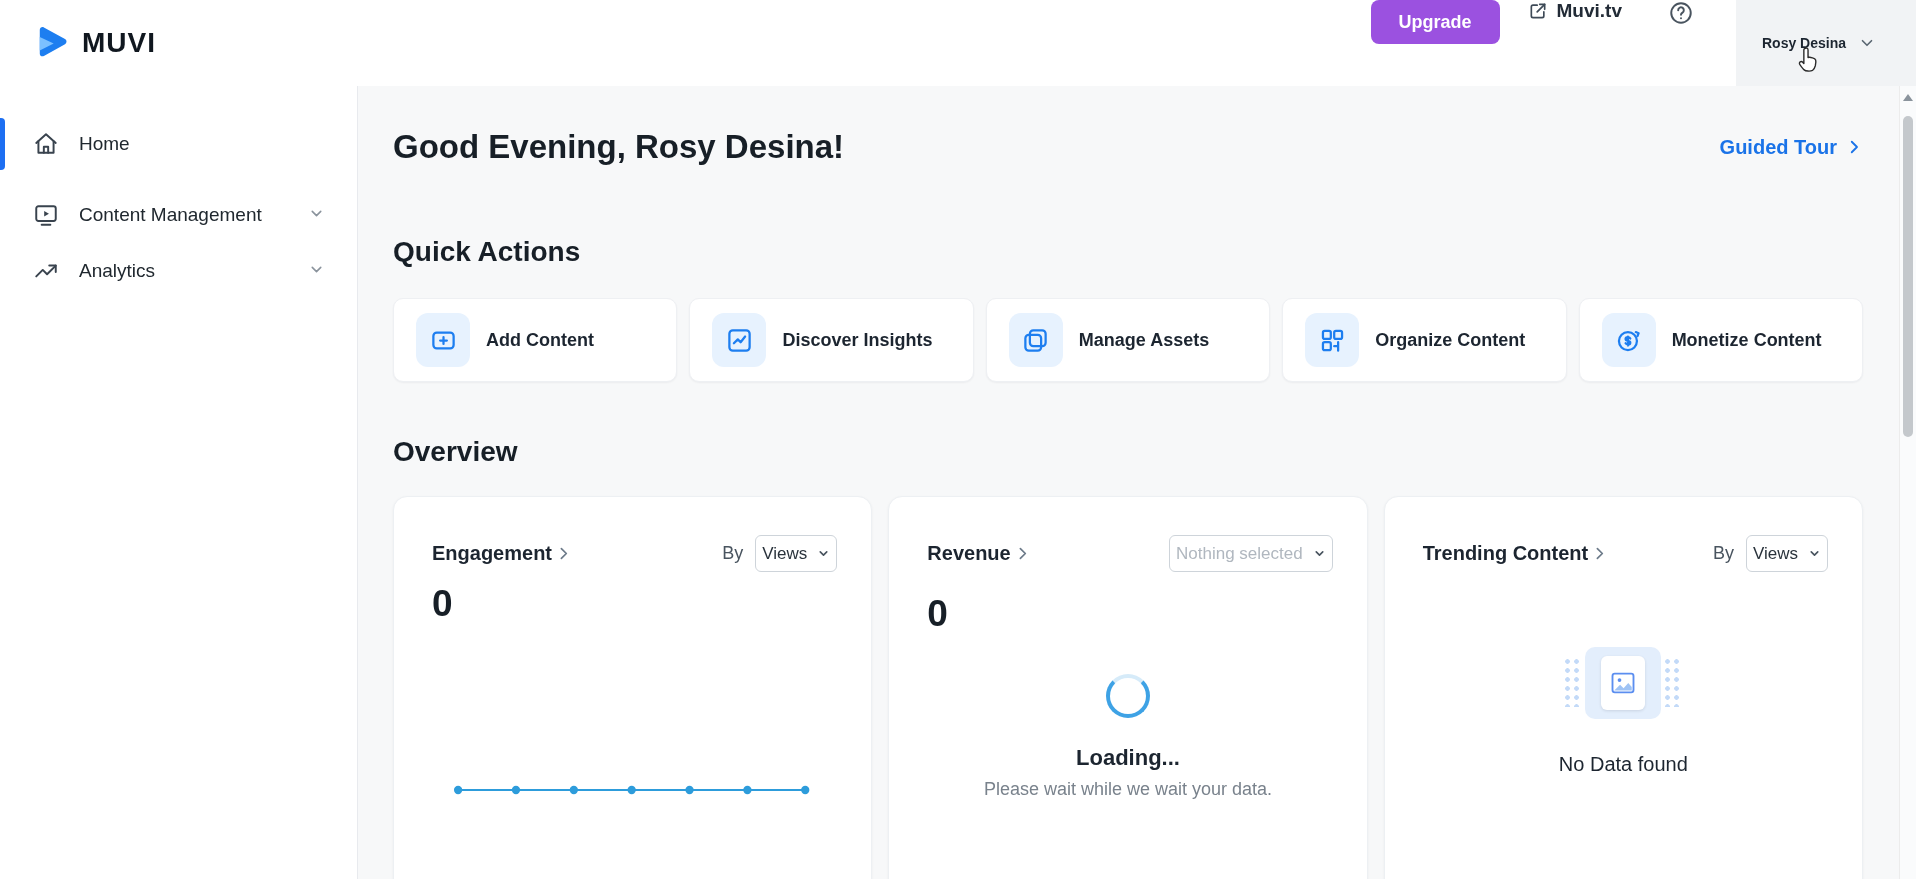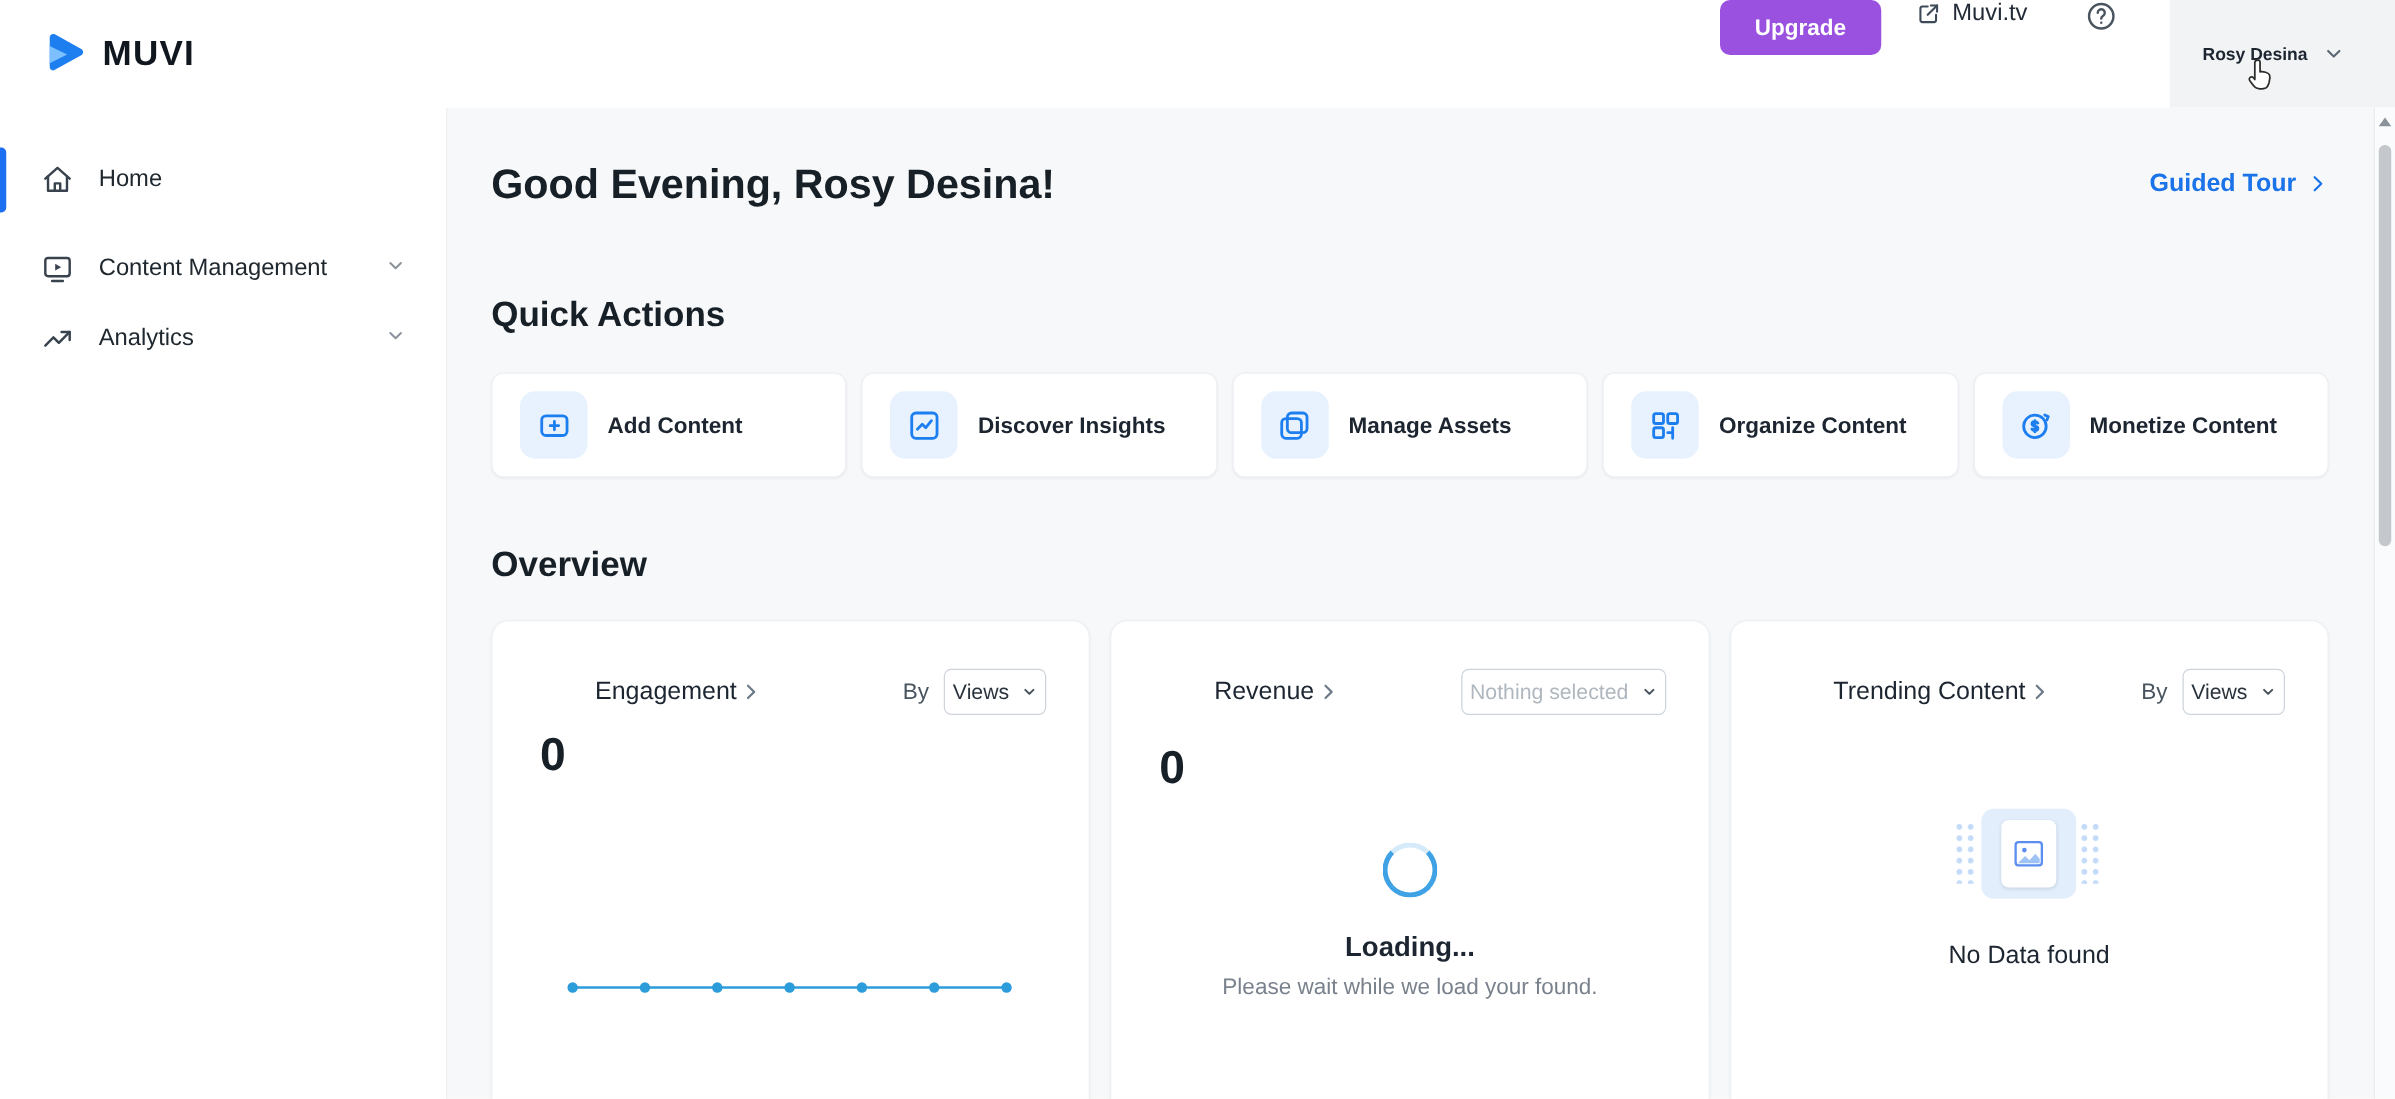--- a/index.html
+++ b/index.html
@@ -19,21 +19,21 @@
   .top-bar{position:absolute;top:0;left:0;width:1916px;height:86px;background:#fff;
     display:flex;align-items:center;z-index:5;}
   .logo{display:flex;align-items:center;gap:10px;padding-left:32px;width:358px;cursor:pointer;}
   .logo svg{width:40px;height:40px;}
   .brand-text{font-size:28px;font-weight:800;letter-spacing:1px;color:#10171f;}
   .header-right{margin-left:auto;display:flex;align-items:flex-start;height:100%;}
   .upgrade-btn{background:var(--upgrade-purple);color:#fff;border:none;border-radius:8px;
     height:44px;padding:0 28px;font-size:18px;font-weight:600;cursor:pointer;
     font-family:inherit;}
   .muvitv-link{display:flex;align-items:center;gap:9px;margin-left:28px;font-size:19px;
-    font-weight:400;color:#222b36;cursor:pointer;text-decoration:none;}
+    font-weight:700;color:#222b36;cursor:pointer;text-decoration:none;}
   .muvitv-link svg{width:20px;height:20px;stroke:#3e4a57;}
   .help-btn{margin-left:46px;cursor:pointer;display:flex;align-items:center;}
   .help-btn svg{width:26px;height:26px;stroke:#49545f;}
   .user-chip{margin-left:42px;height:100%;background:#f1f3f5;display:flex;align-items:center;
     gap:12px;padding:0 30px 0 26px;min-width:180px;cursor:pointer;}
   .user-name{font-size:14px;font-weight:600;color:#1c2530;}
   .user-chip svg{width:18px;height:18px;stroke:#5a6672;}
 
   
   .sidebar{position:absolute;top:86px;left:0;width:358px;height:793px;background:#fff;
@@ -74,22 +74,22 @@
     background:#fff;border:1px solid #dfe3e8;border-radius:8px;cursor:pointer;font-family:inherit;}
   .date-filter svg.cal{width:22px;height:22px;stroke:#39434e;}
   .date-filter .df-label{font-size:19px;color:#1c2530;}
   .date-filter svg.caret{width:15px;height:15px;stroke:#5a6672;}
 
   .cards-row{display:flex;gap:16px;margin-top:28px;}
   .ov-card{flex:1;height:430px;background:#fff;border:1px solid #edf0f3;border-radius:14px;
     box-shadow:0 1px 3px rgba(16,24,40,.05);position:relative;}
   .card-head{display:flex;align-items:center;justify-content:space-between;
     padding:38px 34px 0 38px;}
-  .card-title{display:flex;align-items:center;gap:3px;font-size:20px;font-weight:400;
-    color:#1c2530;cursor:pointer;margin-left:44px;}
+  .card-title{display:flex;align-items:center;gap:3px;font-size:20px;font-weight:700;
+    color:#1c2530;cursor:pointer;}
   .card-title svg{width:17px;height:17px;stroke:#6c7a89;}
   .filter-group{display:flex;align-items:center;gap:12px;}
   .by-label{font-size:18px;color:#49545f;}
   .mini-select{display:flex;align-items:center;gap:10px;height:37px;padding:0 6px;
     border:1px solid #ced4da;border-radius:6px;background:#fff;cursor:pointer;}
   .mini-select .ms-label{font-size:17px;color:#2a333c;}
   .mini-select svg{width:13px;height:13px;stroke:#49545f;}
   .mini-select.placeholder .ms-label{color:#b0b7bf;}
   .big-value{position:absolute;left:38px;top:86px;font-size:37px;font-weight:700;color:#171f27;}
   .ov-card.revenue .big-value{top:96px;}
@@ -324,21 +324,21 @@
         <div class="mini-select placeholder">
           <span class="ms-label">Nothing selected</span>
           <svg viewBox="0 0 24 24" fill="none" stroke-width="3" stroke-linecap="round" stroke-linejoin="round">
               <polyline points="6,9 12,15 18,9"></polyline>
             </svg>
         </div>
       </div>
       <div class="big-value">0</div>
       <div class="spinner"></div>
       <div class="loading-title">Loading...</div>
-      <div class="loading-sub">Please wait while we load your found.</div>
+      <div class="loading-sub">Please wait while we wait your data.</div>
     </section>
 
     <section class="ov-card">
       <div class="card-head">
         <div class="card-title">
           <span>Trending Content</span>
           <svg viewBox="0 0 24 24" fill="none" stroke-width="2.4" stroke-linecap="round" stroke-linejoin="round">
               <polyline points="9,5 16,12 9,19"></polyline>
             </svg>
         </div>

